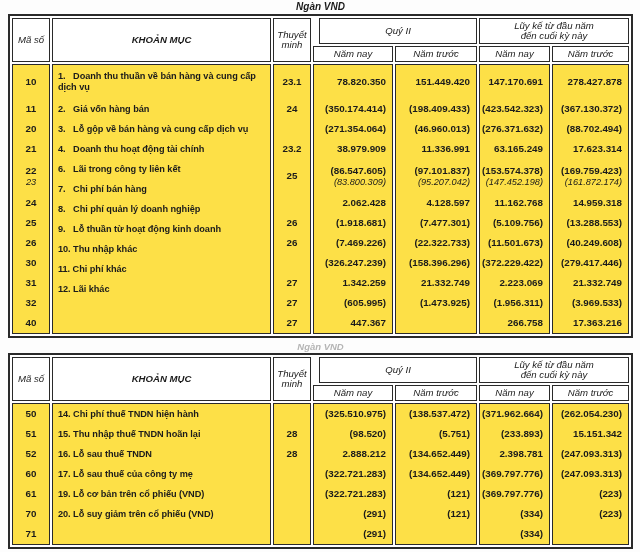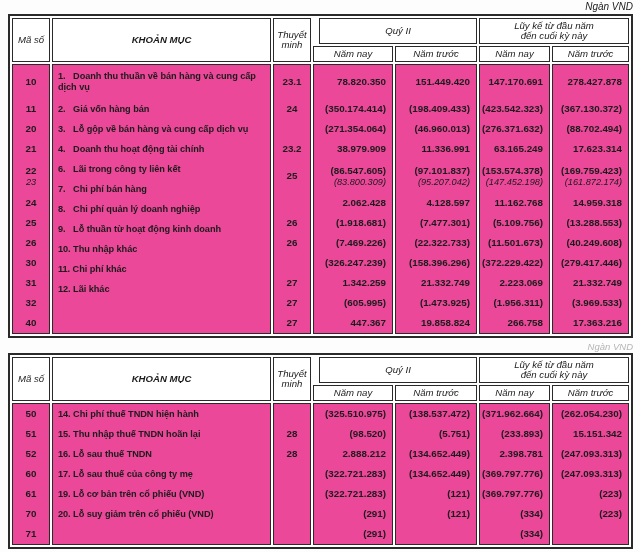--- a/index.html
+++ b/index.html
@@ -3,21 +3,21 @@
 <meta charset="utf-8">
 <style>
   html,body{margin:0;padding:0;}
   body{
     width:640px;height:552px;overflow:hidden;
     background:#fdfdfd;color:#1b1b1b;
     font-family:"Liberation Sans", sans-serif;
   }
   .page{padding:1px 0 0 8px;}
   .unit-label{
-    width:625px;text-align:right;font-style:italic;font-weight:normal;
+    width:625px;text-align:center;font-style:italic;font-weight:bold;
     font-size:10px;height:12px;line-height:12px;
   }
   .unit-label.faint{color:#b5b5b5;margin-top:3px;height:11px;line-height:11px;font-size:9.5px;}
   .fin-table{
     display:grid;
     grid-template-columns:38px 219px 38px 80px 82px 71px 77px;
     grid-template-rows:26px 16px auto;
     gap:2px;
     border:2px solid #2a2a2a;
     padding:2px;
@@ -32,21 +32,21 @@
   .g1{grid-column:4 / span 2;grid-row:1;margin-left:6px;}
   .g2{grid-column:6 / span 2;grid-row:1;}
   .hc{
     border:1px solid #2a2a2a;background:#fff;
     display:flex;align-items:center;justify-content:center;
     font-style:italic;font-size:9.6px;text-align:center;
     white-space:pre-line;line-height:10.5px;box-sizing:border-box;
   }
   .hb{font-weight:bold;}
   .col{
-    grid-row:3;border:1px solid #2a2a2a;background:#ec4899;
+    grid-row:3;border:1px solid #2a2a2a;background:#fde047;
     display:flex;flex-direction:column;box-sizing:border-box;
   }
   .line{
     display:flex;flex-direction:column;justify-content:center;
     height:20px;box-sizing:border-box;overflow:hidden;flex:0 0 auto;
   }
   .line.tall{height:34px;}
   .code-line{align-items:center;}
   .note-line{align-items:center;}
   .num-line{align-items:flex-end;padding-right:6px;}
@@ -300,24 +300,20 @@
 
         </div>
         <div class="line num-line">
           <span class="num-main">21.332.749</span>
 
         </div>
         <div class="line num-line">
           <span class="num-main">(1.473.925)</span>
 
         </div>
-        <div class="line num-line">
-          <span class="num-main">19.858.824</span>
-
-        </div>
     </div>
     <div class="col c6">
       <div class="line num-line tall">
           <span class="num-main">147.170.691</span>
 
         </div>
         <div class="line num-line">
           <span class="num-main">(423.542.323)</span>
 
         </div>

